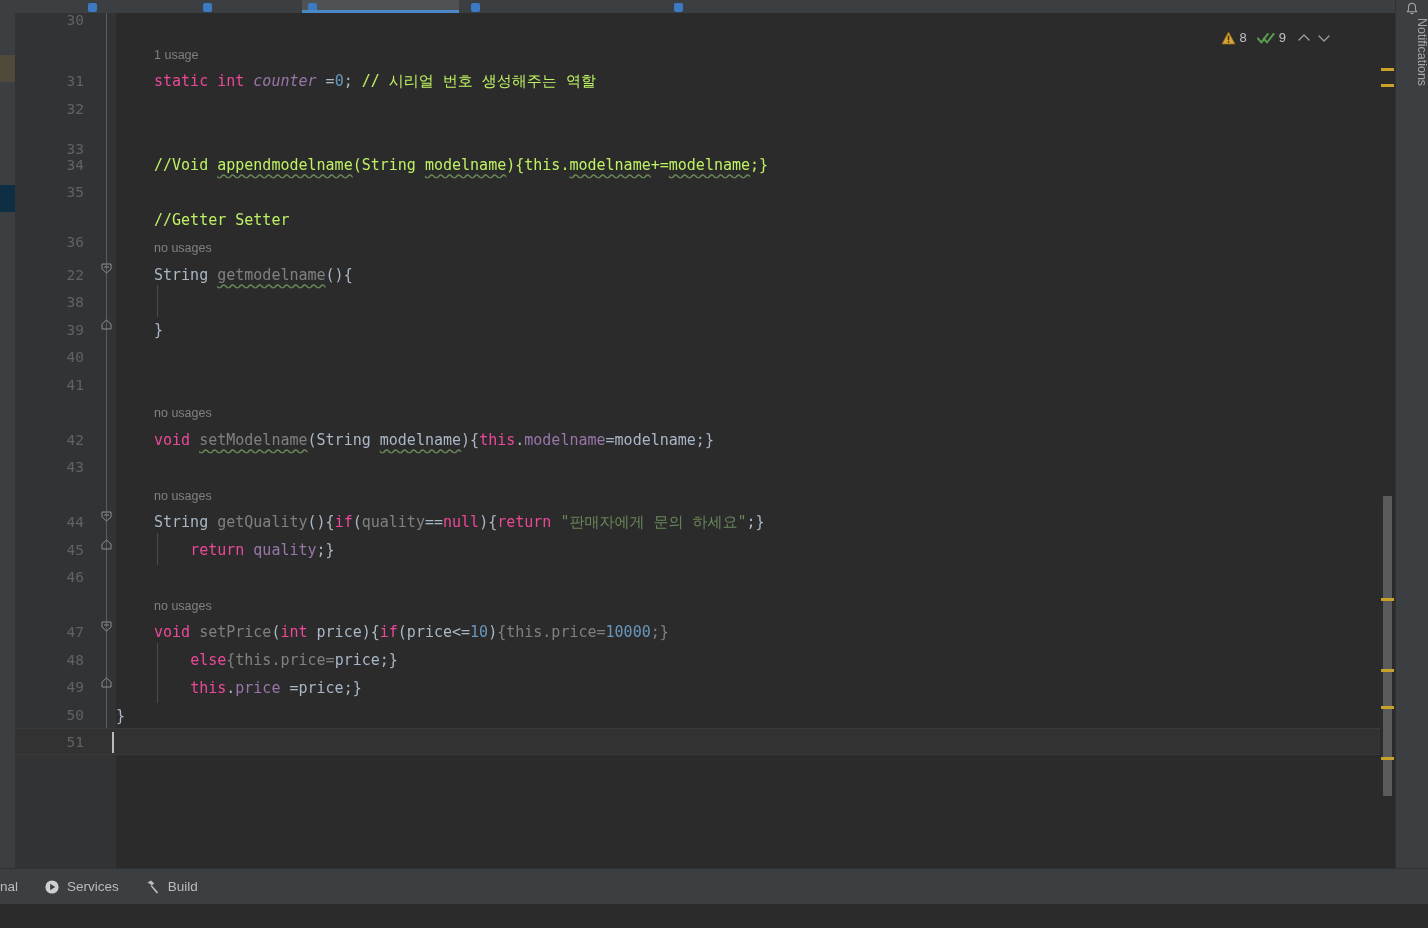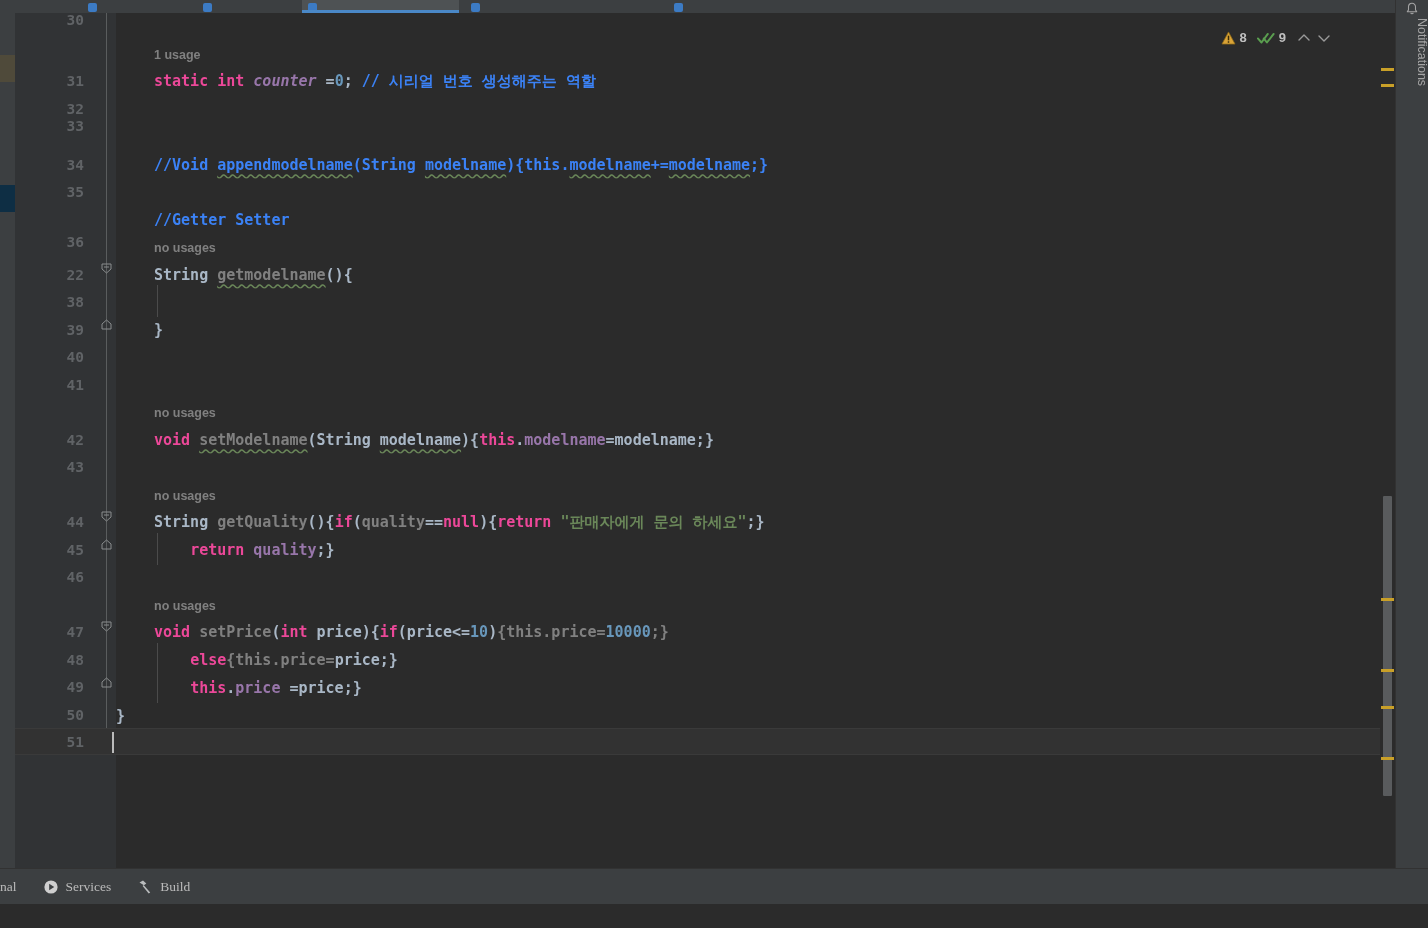--- a/index.html
+++ b/index.html
@@ -49,21 +49,20 @@
     background: #3c3f41;
   }
   .leftstripe .mark { position: absolute; left: 0; width: 15px; }
 
   
   .editor {
     position: absolute; left: 15px; top: 13px;
     width: 1365px; height: 855px;
     background: #2b2b2b;
     overflow: hidden;
-    font-weight: bold;
   }
 
   .gutter {
     position: absolute; left: 0; top: 0; width: 83px; height: 855px;
     background: #313335;
   }
   .foldcol {
     position: absolute; left: 83px; top: 0; width: 18px; height: 855px;
     background: #313335;
   }
@@ -104,21 +103,21 @@
     position: absolute; width: 2px; height: 21px; background: #bbbbbb;
   }
 
   
   .iguide { position: absolute; width: 1px; background: #4b4b4b; }
 
   
   .kw  { color: #ec4899; }          
   .num { color: #6897bb; }          
   .str { color: #6a8759; }          
-  .cmt { color: #3b82f6; }          
+  .cmt { color: #bef264; }          
   .fld { color: #9876aa; }          
   .fldi{ color: #9876aa; font-style: italic; }
   .typ { color: #a9b7c6; }          
   .gry { color: #808080; }
   .pun { color: #a9b7c6; }
   .typo{ text-decoration: underline; text-decoration-style: wavy;
          text-decoration-color: #6a8759; text-underline-offset: 3px; }
 
   
   .foldmk { position: absolute; left: 3px; width: 11px; height: 11px; }
@@ -160,21 +159,21 @@
   
   .bottombar {
     position: absolute; left: 0; bottom: 24px; width: 1428px; height: 36px;
     background: #3c3f41;
     border-top: 1px solid #323232;
     display: flex; align-items: center;
   }
   .btab {
     display: flex; align-items: center; gap: 7px;
     height: 36px; padding: 0 13px;
-    font-family: Liberation Serif, serif;
+    font-family: Liberation Sans, sans-serif;
     font-size: 13.5px; color: #bbbbbb; white-space: nowrap;
   }
 
   
   .statusbar {
     position: absolute; left: 0; bottom: 0; width: 1428px; height: 24px;
     background: #3c3f41;
     display: flex; align-items: center; justify-content: flex-end;
     font-family: "Liberation Sans", sans-serif;
     font-size: 13px; color: #a8a8a8;
@@ -250,21 +249,21 @@
       <svg class="foldmk" style="top:664px;" viewBox="0 0 11 11">
         <path d="M1 10 H10 V5 L5.5 1 L1 5 Z" fill="none" stroke="#8a8d8e" stroke-width="1"></path>
       </svg>
     </div>
 
     <div class="curline" style="top:715px;"></div>
 
     <div class="lnum" style="top:-6px;">30</div>
     <div class="lnum" style="top:55px;">31</div>
     <div class="lnum" style="top:83px;">32</div>
-    <div class="lnum" style="top:100px;text-align:right;">33</div>
+    <div class="lnum" style="top:123px;text-align:right;">33</div>
     <div class="lnum" style="top:139px;">34</div>
     <div class="lnum" style="top:166px;">35</div>
     <div class="lnum" style="top:194px;margin-top:22px;">36</div>
     <div class="lnum" style="top:249px;">22</div>
     <div class="lnum" style="top:276px;">38</div>
     <div class="lnum" style="top:304px;">39</div>
     <div class="lnum" style="top:331px;">40</div>
     <div class="lnum" style="top:359px;">41</div>
     <div class="lnum" style="top:414px;">42</div>
     <div class="lnum" style="top:441px;">43</div>

